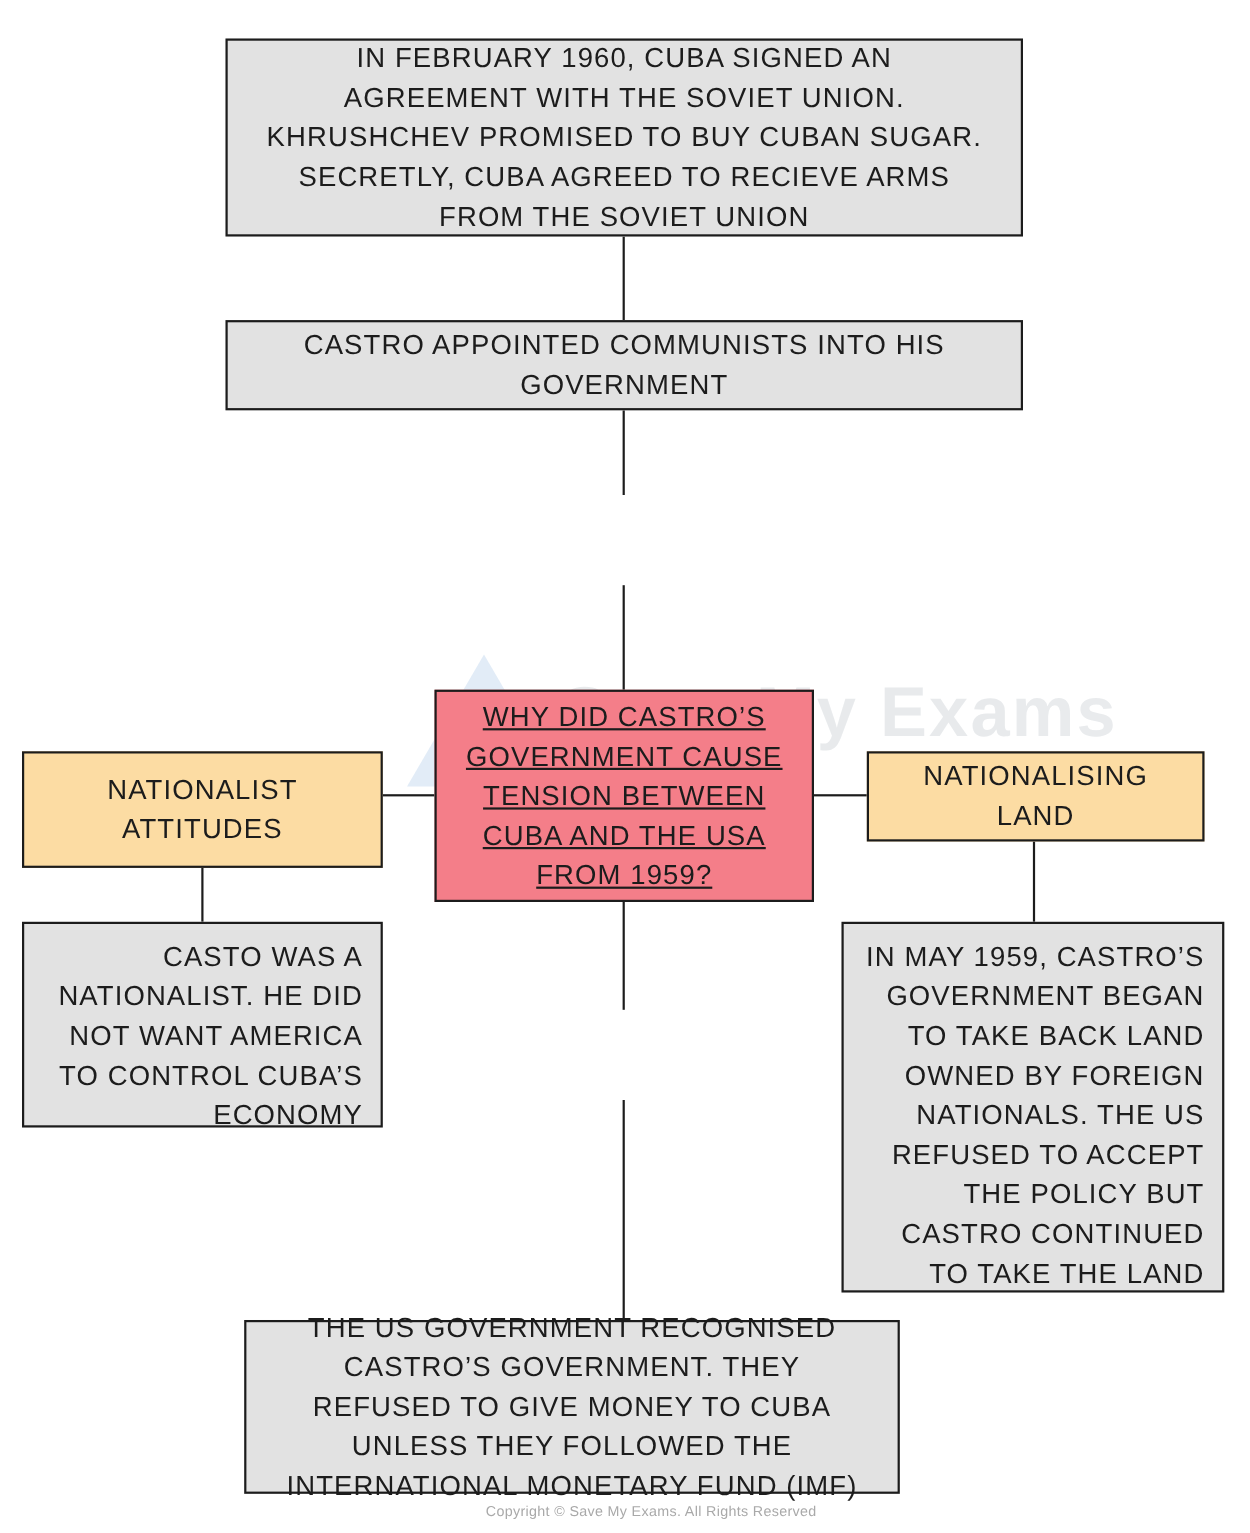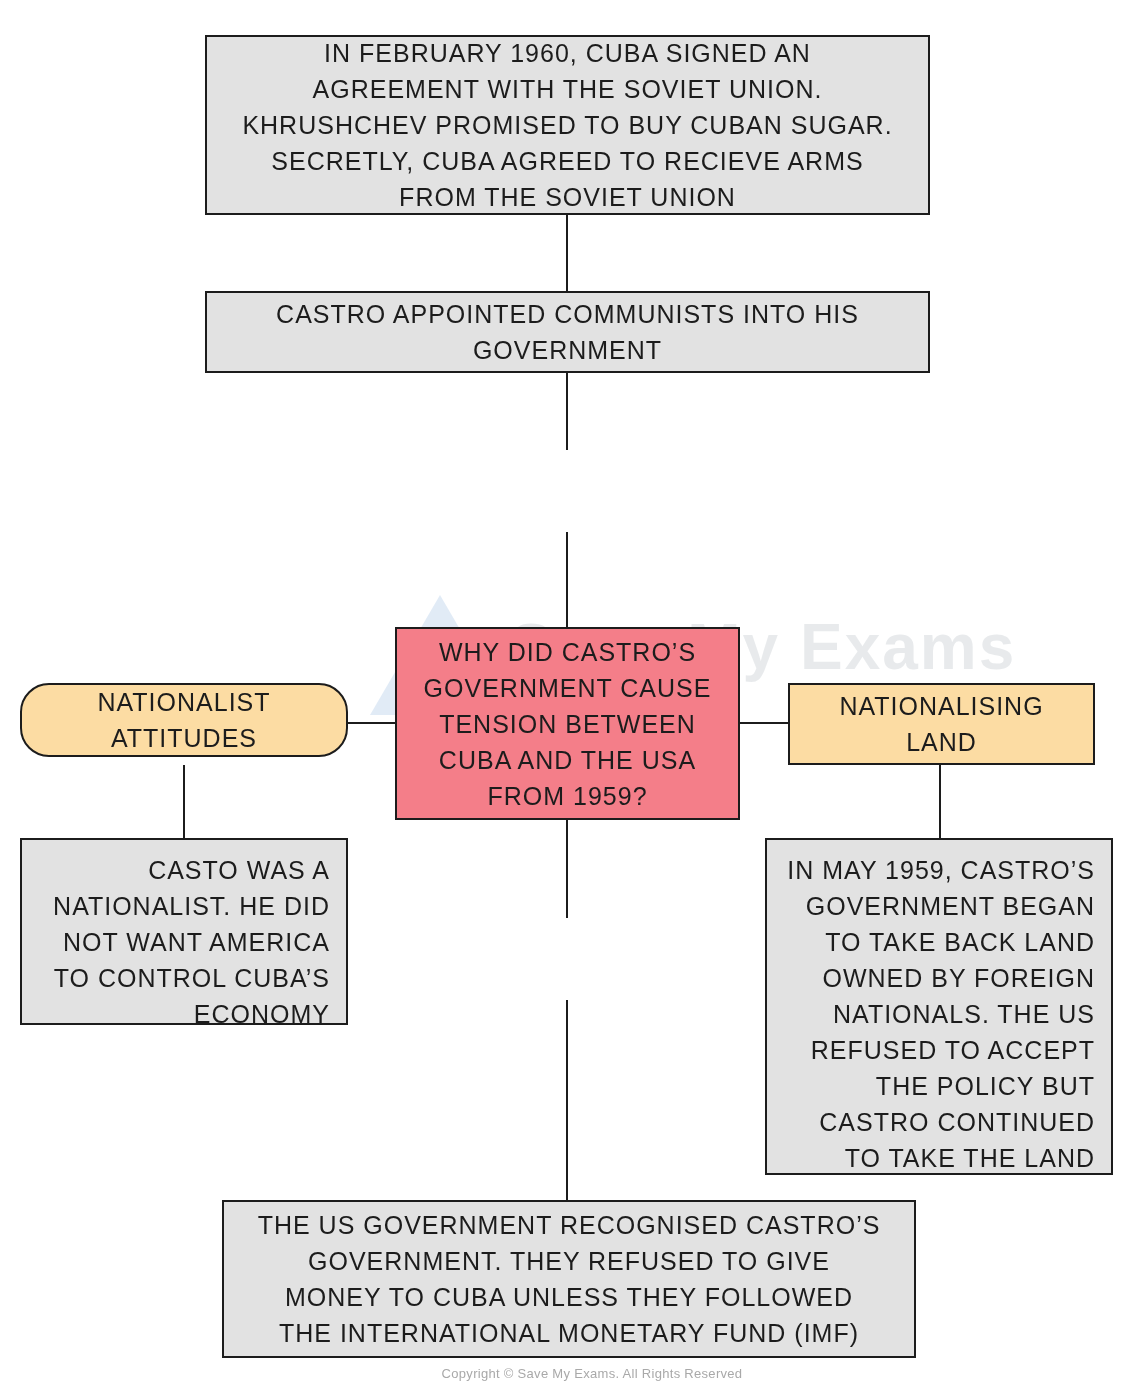--- a/index.html
+++ b/index.html
@@ -26,21 +26,21 @@
     padding: 8px 32px;
     font-size: 25px;
     line-height: 36px;
     letter-spacing: 1px;
     color: #1c1c1c;
     z-index: 2;
     font-weight: 400;
   }
   .gray   { background: #e2e2e2; }
   .orange { background: #fcdca3; }
-  .red    { background: #f47e89; }
+  .red    { background: #f47e89; text-decoration: underline; }
   .left-align {
     justify-content: flex-start;
     align-items: flex-start;
     text-align: right;
     padding: 12px 16px;
   }
   .connector {
     position: absolute;
     background: #1c1c1c;
     z-index: 1;
@@ -111,26 +111,26 @@
   <div class="connector v-line" style="left:566px; top:820px; height:98px;"></div>
   <div class="connector v-line" style="left:566px; top:1000px; height:200px;"></div>
 
   <div class="box gray" style="left:205px; top:35px; width:725px; height:180px;">IN FEBRUARY 1960, CUBA SIGNED AN AGREEMENT WITH THE SOVIET UNION. KHRUSHCHEV PROMISED TO BUY CUBAN SUGAR. SECRETLY, CUBA AGREED TO RECIEVE ARMS FROM THE SOVIET UNION</div>
 
   <div class="box gray" style="left:205px; top:291px; width:725px; height:82px;">CASTRO APPOINTED COMMUNISTS INTO HIS GOVERNMENT</div>
 
 
   <div class="box red" style="left:395px; top:627px; width:345px; height:193px; padding:8px 10px;">WHY DID CASTRO’S GOVERNMENT CAUSE TENSION BETWEEN CUBA AND THE USA FROM 1959?</div>
 
-  <div class="box orange" style="left:20px; top:683px; width:328px; height:74px;border-radius:29px;">NATIONALIST ATTITUDES</div>
+  <div class="box orange" style="left:20px; top:683px; width:328px; height:106px;">NATIONALIST ATTITUDES</div>
 
   <div class="box orange" style="left:788px; top:683px; width:307px; height:82px;">NATIONALISING LAND</div>
 
   <div class="box gray left-align" style="left:20px; top:838px; width:328px; height:187px;">CASTO WAS A NATIONALIST. HE DID NOT WANT AMERICA TO CONTROL CUBA’S ECONOMY</div>
 
   <div class="box gray left-align" style="left:765px; top:838px; width:348px; height:337px;">IN MAY 1959, CASTRO’S GOVERNMENT BEGAN TO TAKE BACK LAND OWNED BY FOREIGN NATIONALS. THE US REFUSED TO ACCEPT THE POLICY BUT CASTRO CONTINUED TO TAKE THE LAND</div>
 
 
-  <div class="box gray" style="left:222px; top:1200px; width:694px; height:158px;">THE US GOVERNMENT RECOGNISED CASTRO’S GOVERNMENT. THEY REFUSED TO GIVE MONEY TO CUBA UNLESS THEY FOLLOWED THE INTERNATIONAL MONETARY FUND (IMF)</div>
+  <div class="box gray" style="left:222px; top:1200px; width:596px; height:158px;">THE US GOVERNMENT RECOGNISED CASTRO’S GOVERNMENT. THEY REFUSED TO GIVE MONEY TO CUBA UNLESS THEY FOLLOWED THE INTERNATIONAL MONETARY FUND (IMF)</div>
 
   <div id="footer-text">Copyright © Save My Exams. All Rights Reserved</div>
 
 </div>
 
 </body></html>

